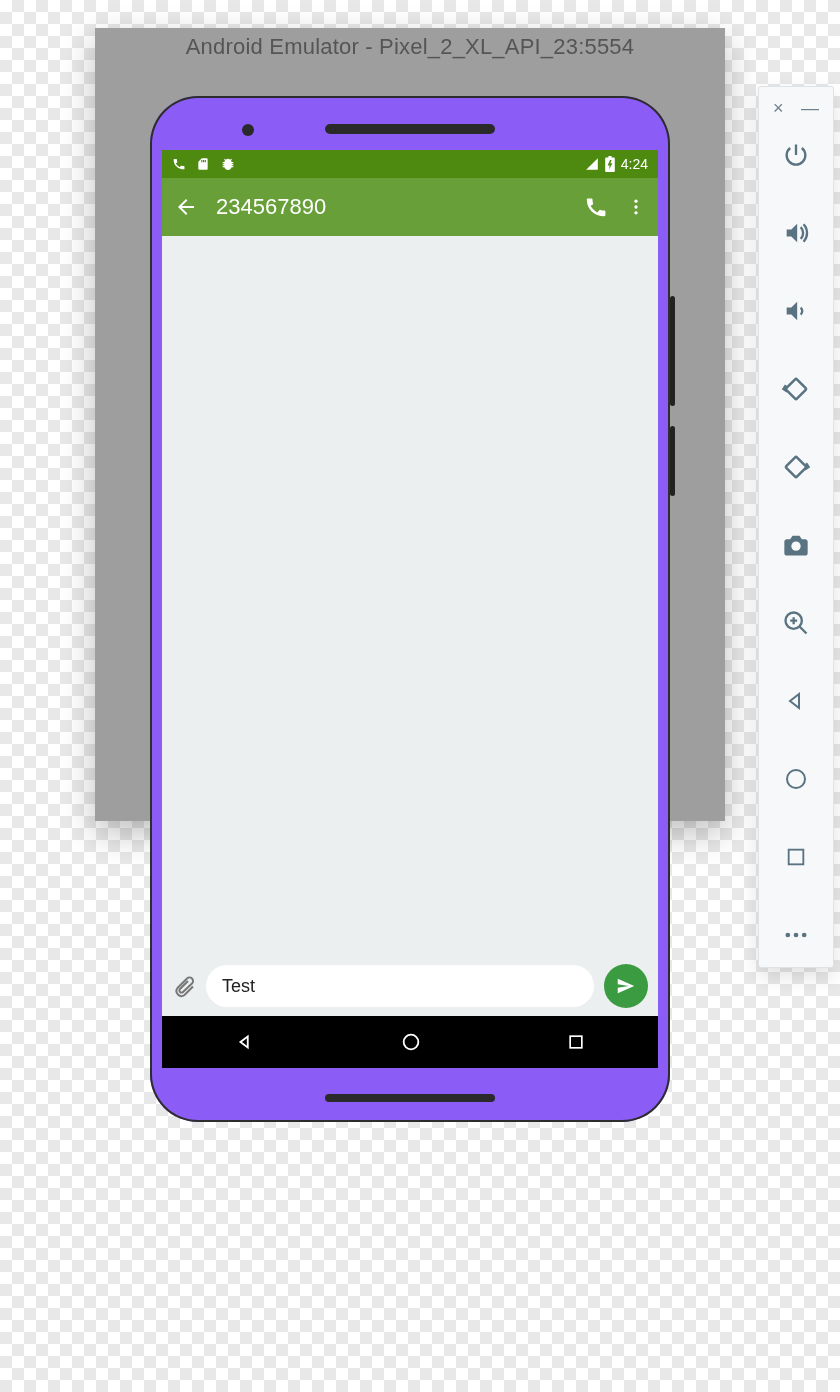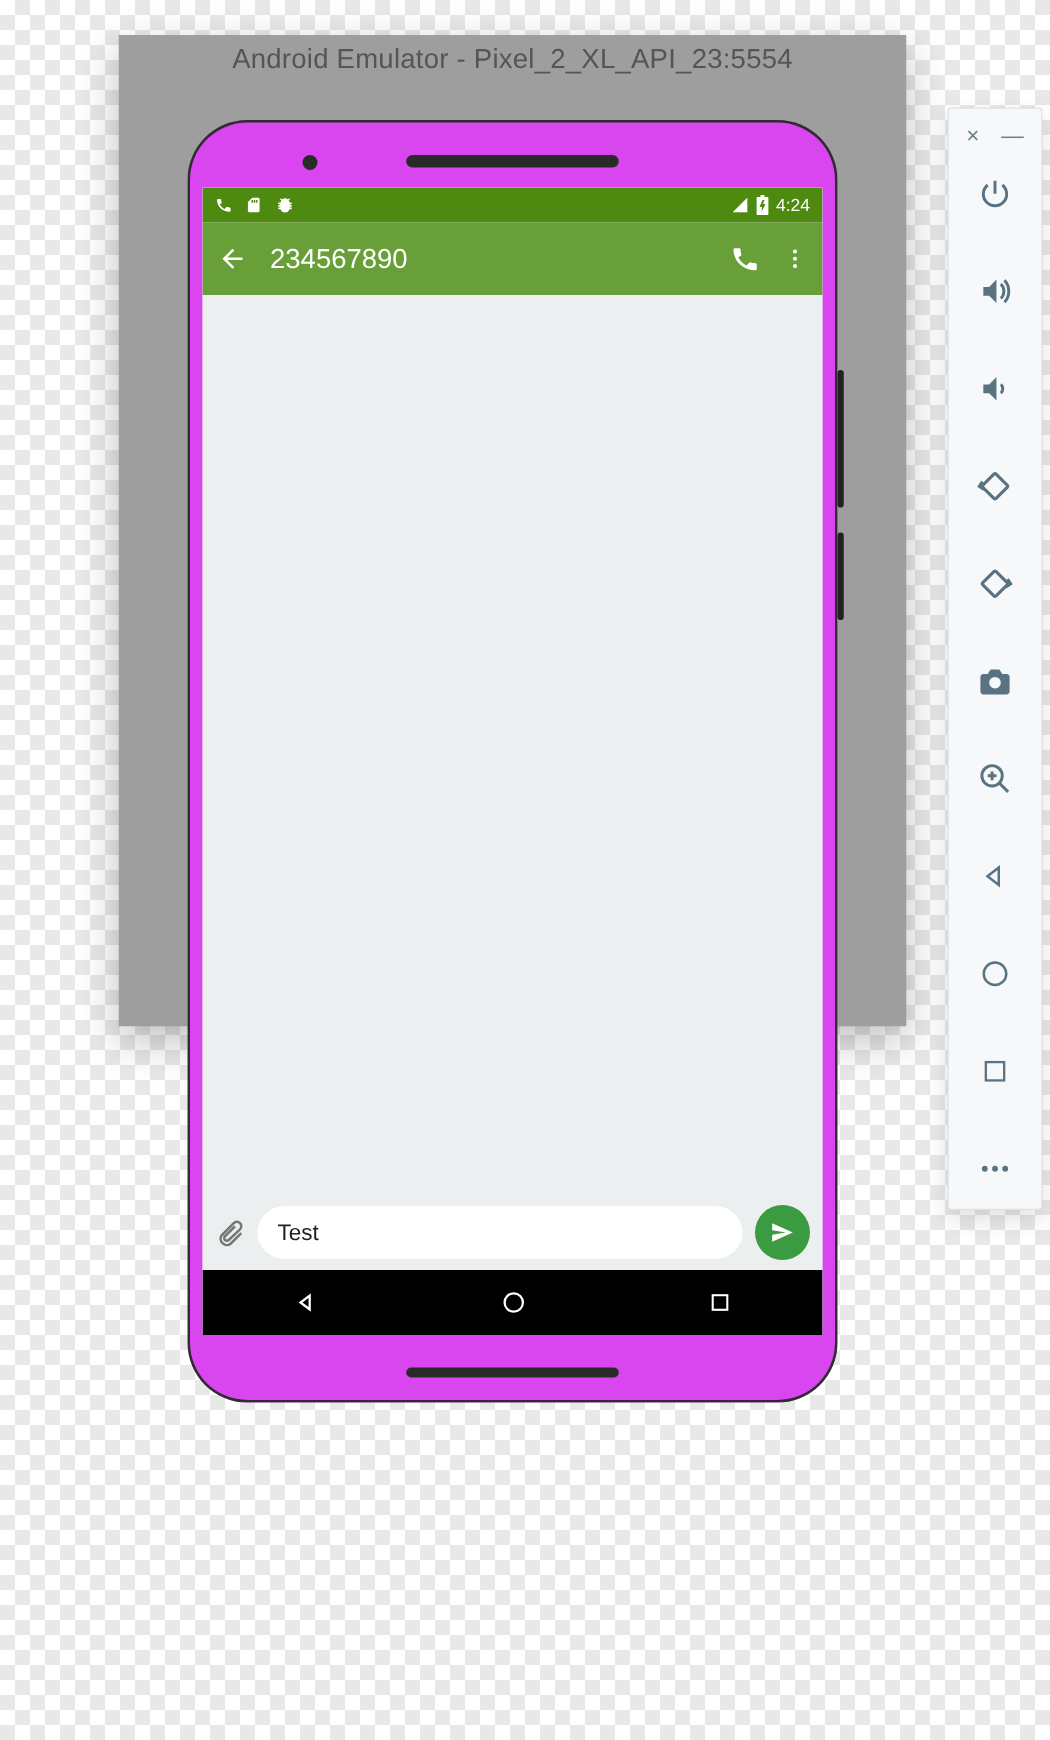--- a/index.html
+++ b/index.html
@@ -33,21 +33,21 @@
       font-size: 22px;
       color: #555;
       letter-spacing: .2px;
     }
     .phone-bezel {
       position: absolute;
       left: 55px;
       top: 68px;
       width: 520px;
       height: 1026px;
-      background: #d946ef;
+      background: #8b5cf6;
       border-radius: 48px;
       box-shadow: 0 0 0 2px #2d2d2d inset;
     }
     .phone-camera {
       position: absolute;
       left: 92px; top: 28px;
       width: 12px; height: 12px;
       border-radius: 50%;
       background: #2a2a2a;
     }

